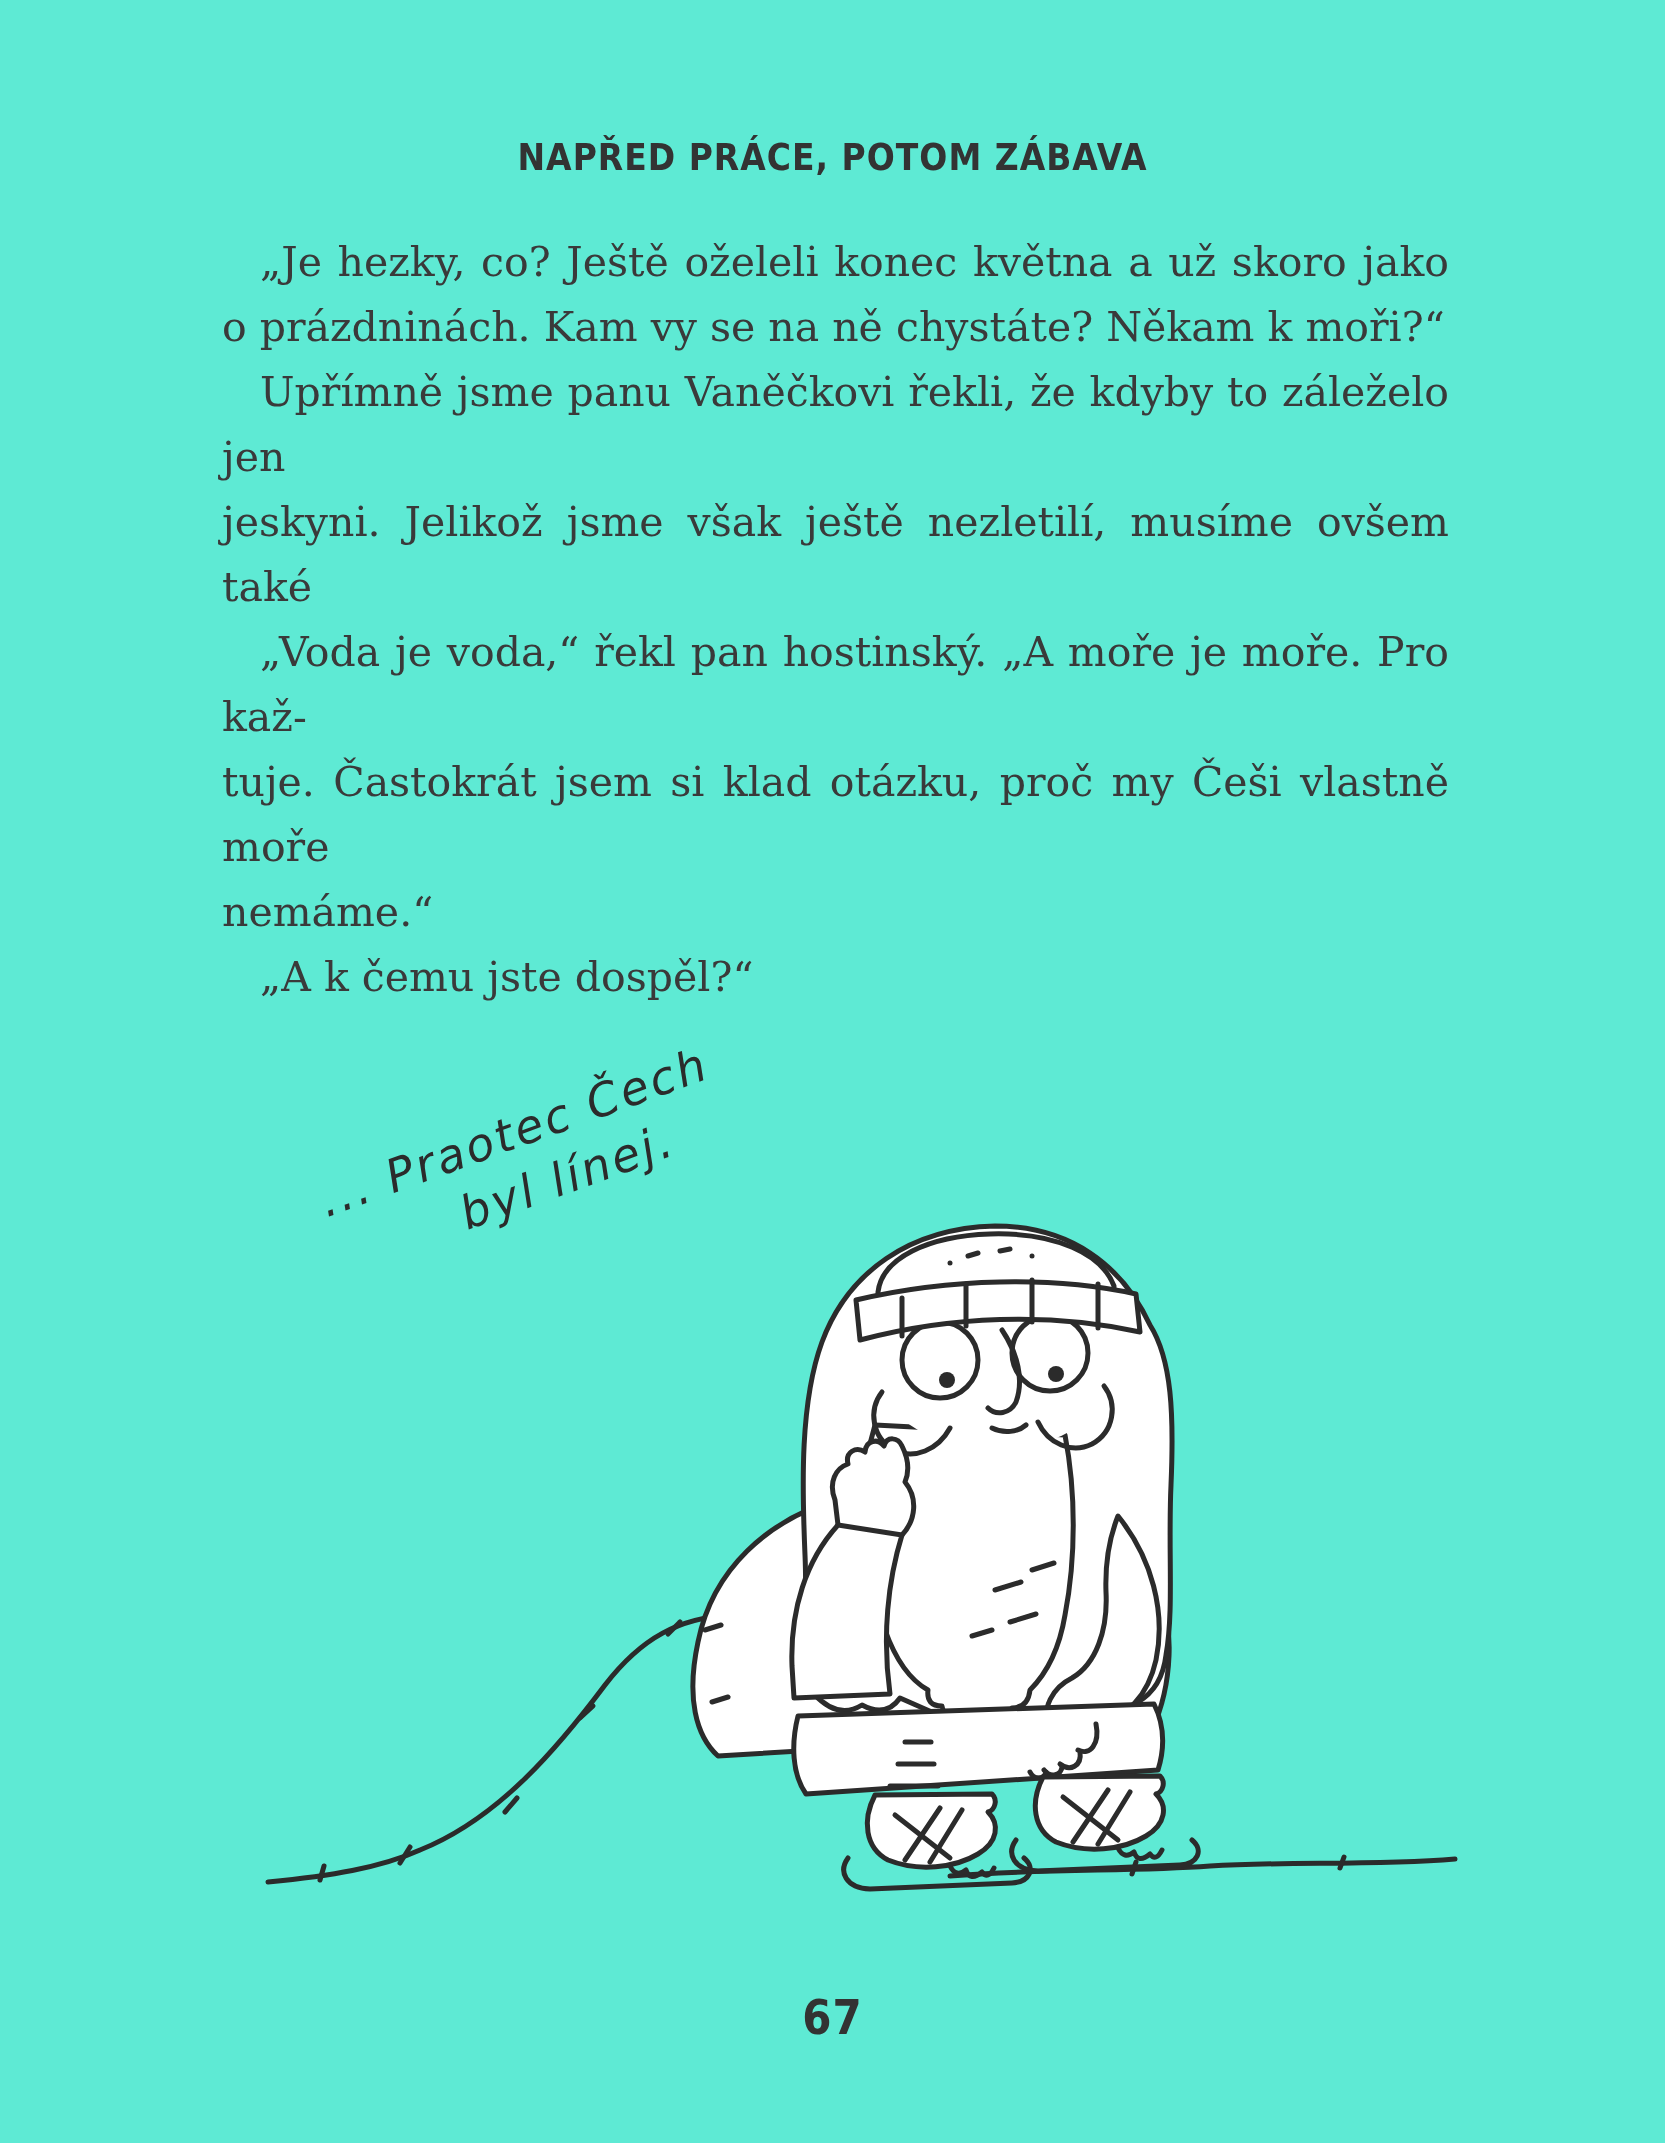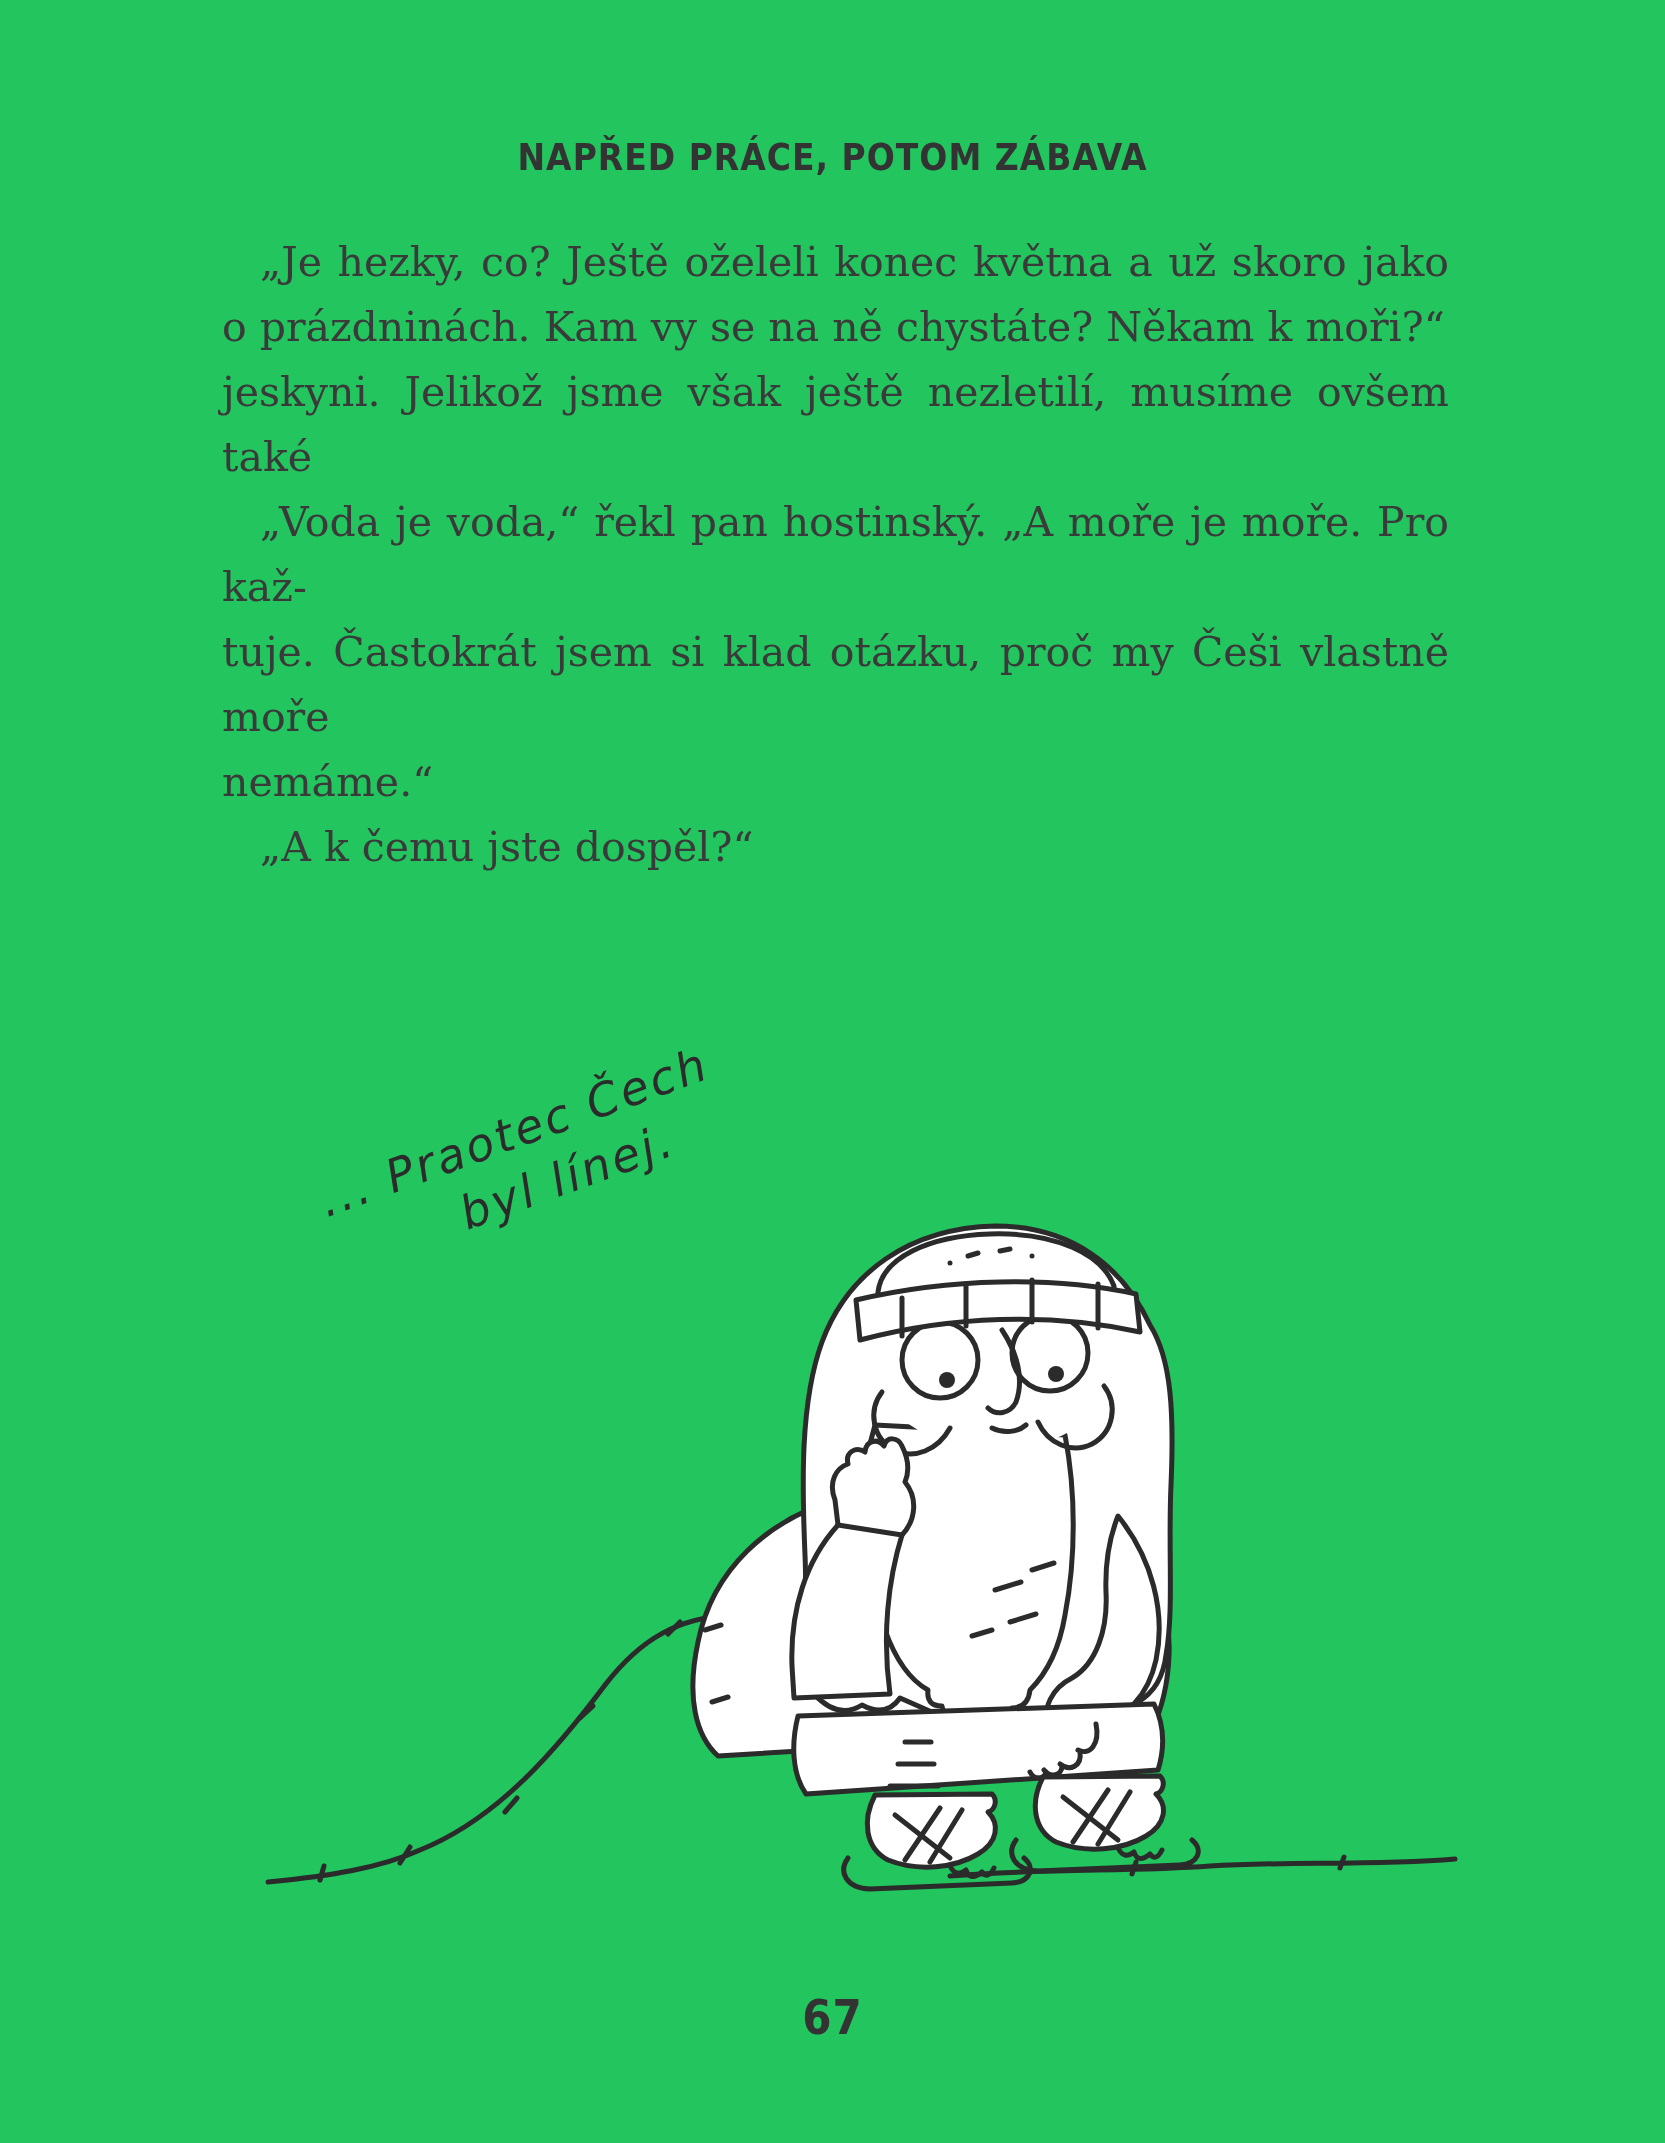--- a/index.html
+++ b/index.html
@@ -1,19 +1,19 @@
 <!DOCTYPE html>
 <html><head>
 <meta charset="utf-8">
 <style>
   html,body{margin:0;padding:0;background:#ffffff;}
   .page{
     position:relative;
     width:1665px;height:2143px;
-    background:#22c55e;
+    background:#5eead4;
     overflow:hidden;
     font-family:"DejaVu Serif", serif;
   }
   .display{
     font-family:"DejaVu Sans", sans-serif;
     font-weight:700;
     color:#333333;
     letter-spacing:1px;
   }
   .chapter-title{
@@ -63,20 +63,21 @@
 </head>
 <body>
 
 <div class="page">
 
   <div class="chapter-title display">NAPŘED PRÁCE, POTOM ZÁBAVA</div>
 
   <div class="body-text">
       <div class="line indent just">„Je hezky, co? Ještě oželeli konec května a už skoro jako</div>
       <div class="line">o prázdninách. Kam vy se na ně chystáte? Někam k moři?“</div>
+      <div class="line indent just">Upřímně jsme panu Vaněčkovi řekli, že kdyby to záleželo jen</div>
       <div class="line just">jeskyni. Jelikož jsme však ještě nezletilí, musíme ovšem také</div>
       <div class="line indent just">„Voda je voda,“ řekl pan hostinský. „A moře je moře. Pro kaž-</div>
       <div class="line just">tuje. Častokrát jsem si klad otázku, proč my Češi vlastně moře</div>
       <div class="line">nemáme.“</div>
       <div class="line indent">„A k čemu jste dospěl?“</div>
     </div>
 
   <svg class="illustration" viewBox="0 0 1240 910" xmlns="http://www.w3.org/2000/svg" fill="none" stroke="#2b2b2b" stroke-width="5" stroke-linecap="round" stroke-linejoin="round">
 
     <g>

